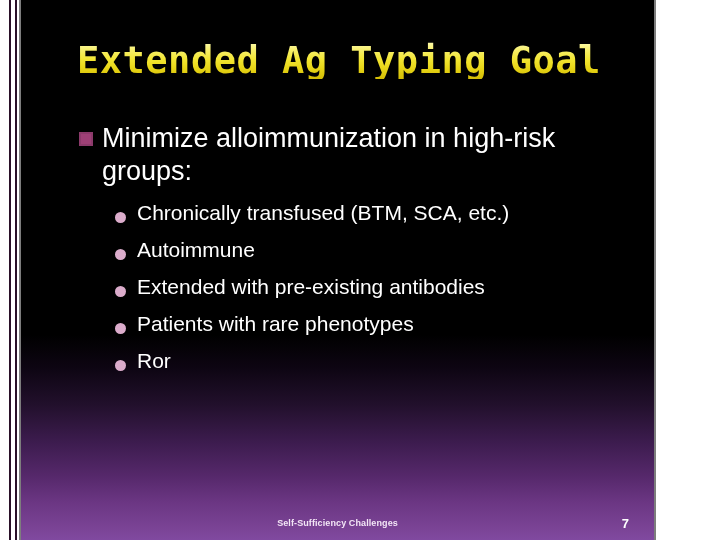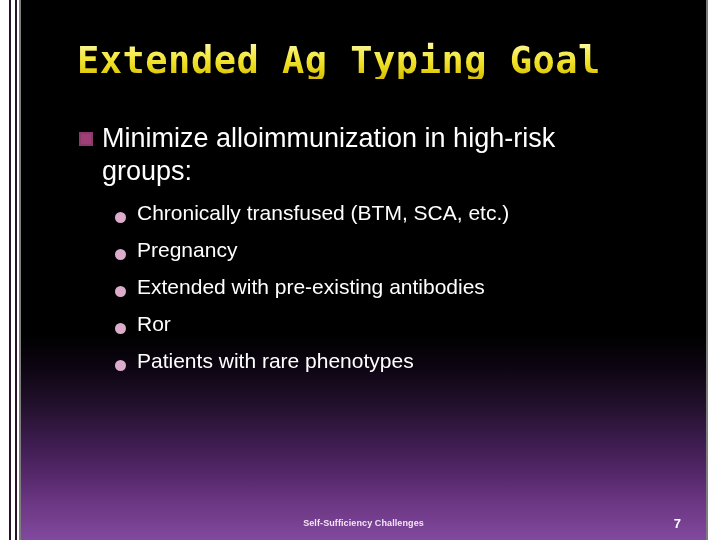--- a/index.html
+++ b/index.html
@@ -9,21 +9,21 @@
   }
   body {
     width: 720px;
     height: 540px;
     overflow: hidden;
     font-family: "Liberation Sans", sans-serif;
   }
 
   #slide {
     position: relative;
-    width: 708px;
+    width: 656px;
     height: 540px;
     background: #ffffff;
     overflow: hidden;
   }
 
   
   .edge-rule {
     position: absolute;
     top: 0;
     bottom: 0;
@@ -189,36 +189,36 @@
 
       <div class="lvl2-group">
 
         <div class="lvl2">
           <span class="dot-bullet"></span>
           <span>Chronically transfused (BTM, SCA, etc.)</span>
         </div>
 
         <div class="lvl2">
           <span class="dot-bullet"></span>
-          <span>Pregnancy</span>
+          <span>Autoimmune</span>
         </div>
 
         <div class="lvl2">
           <span class="dot-bullet"></span>
           <span>Extended with pre-existing antibodies</span>
         </div>
 
         <div class="lvl2">
           <span class="dot-bullet"></span>
+          <span>Patients with rare phenotypes</span>
+        </div>
+
+        <div class="lvl2">
+          <span class="dot-bullet"></span>
           <span>Ror</span>
-        </div>
-
-        <div class="lvl2">
-          <span class="dot-bullet"></span>
-          <span>Patients with rare phenotypes</span>
         </div>
 
 
       </div>
     </div>
 
     <div id="footer-text">Self-Sufficiency Challenges</div>
 
     <div id="page-number">7</div>
 

